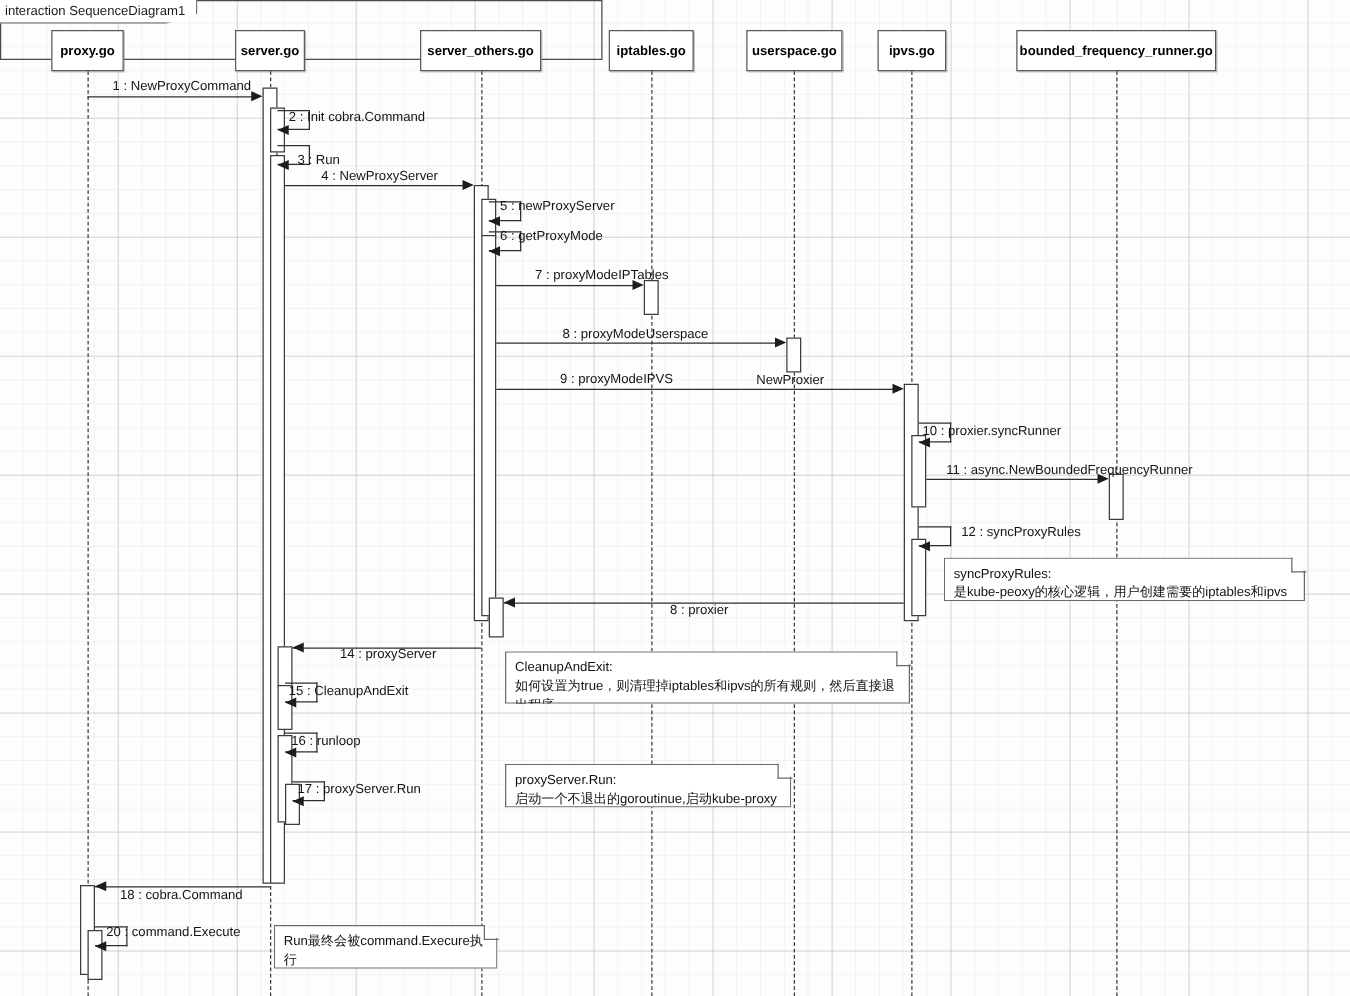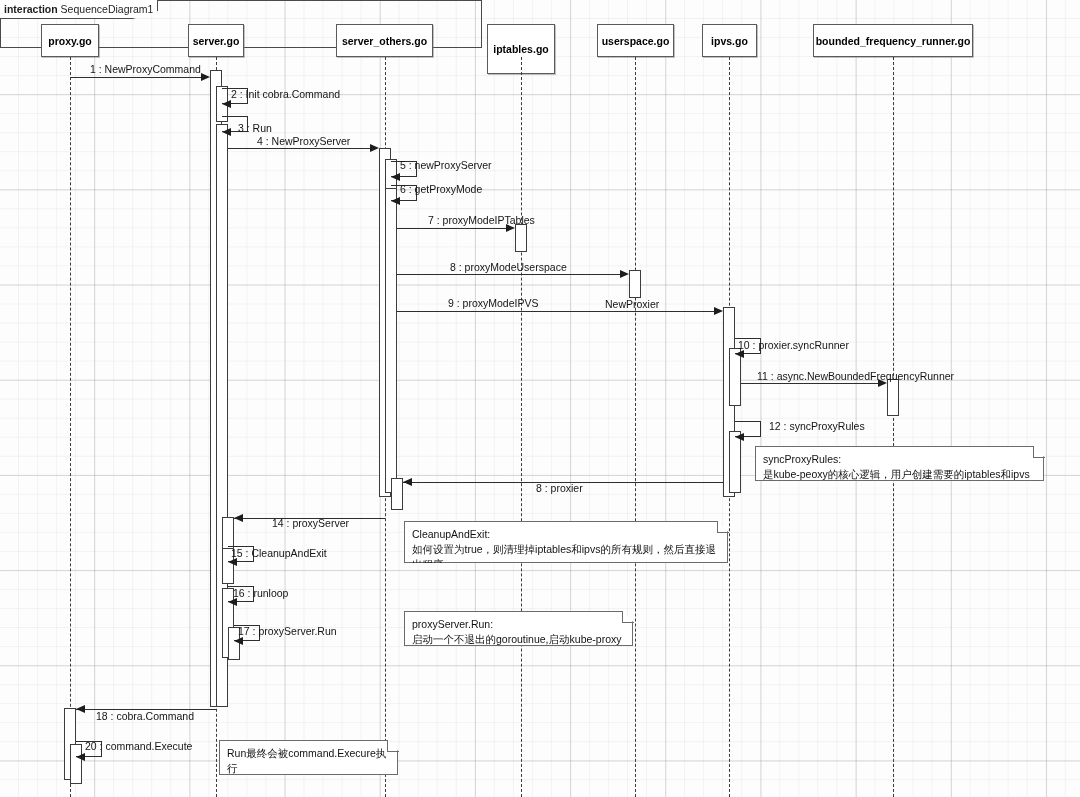--- a/index.html
+++ b/index.html
@@ -37,21 +37,21 @@
     border-top:none;border-left:none;
     background:#ffffff;
     box-sizing:border-box;
     font-size:10.5px;
     color:#1c1c1c;
     white-space:nowrap;
     line-height:1;
     padding:4px 22px 4px 4px;
     clip-path:polygon(0 0,100% 0,100% 58%,84% 100%,0 100%);
   }
-  .frame-tab b{font-weight:bold;margin-top:40px;}
+  .frame-tab b{font-weight:normal;margin-top:40px;}
   .frame-tab span{font-weight:normal;}
 
   
   .lifeline-head{
     position:absolute;
     box-sizing:border-box;
     border:1.4px solid #555b61;
     background:#ffffff;
     color:#000000;
     font-weight:bold;
@@ -147,21 +147,21 @@
 
   <div class="lifeline-head" style="left:41px;top:24px;width:58px;height:33px;">
     <span>proxy.go</span>
   </div>
   <div class="lifeline-head" style="left:188px;top:24px;width:56px;height:33px;">
     <span>server.go</span>
   </div>
   <div class="lifeline-head" style="left:336px;top:24px;width:97px;height:33px;">
     <span>server_others.go</span>
   </div>
-  <div class="lifeline-head" style="left:487px;top:24px;width:68px;height:50px;">
+  <div class="lifeline-head" style="left:487px;top:24px;width:68px;height:33px;">
     <span>iptables.go</span>
   </div>
   <div class="lifeline-head" style="left:597px;top:24px;width:77px;height:33px;">
     <span>userspace.go</span>
   </div>
   <div class="lifeline-head" style="left:702px;top:24px;width:55px;height:33px;">
     <span>ipvs.go</span>
   </div>
   <div class="lifeline-head" style="left:813px;top:24px;width:160px;height:33px;">
     <span>bounded_frequency_runner.go</span>

